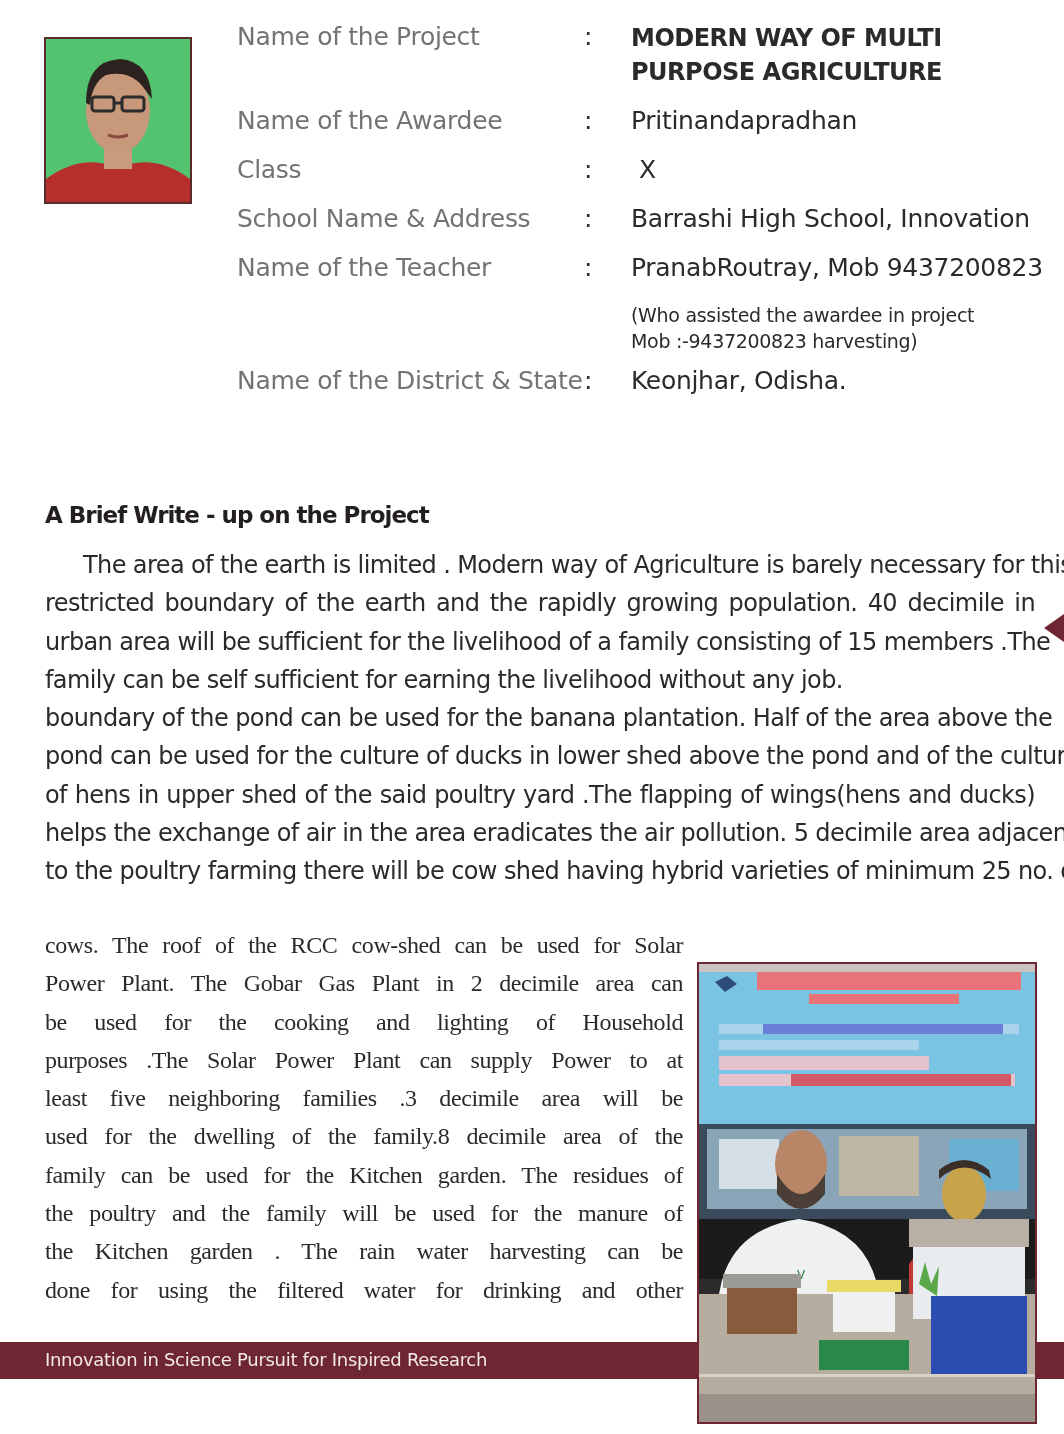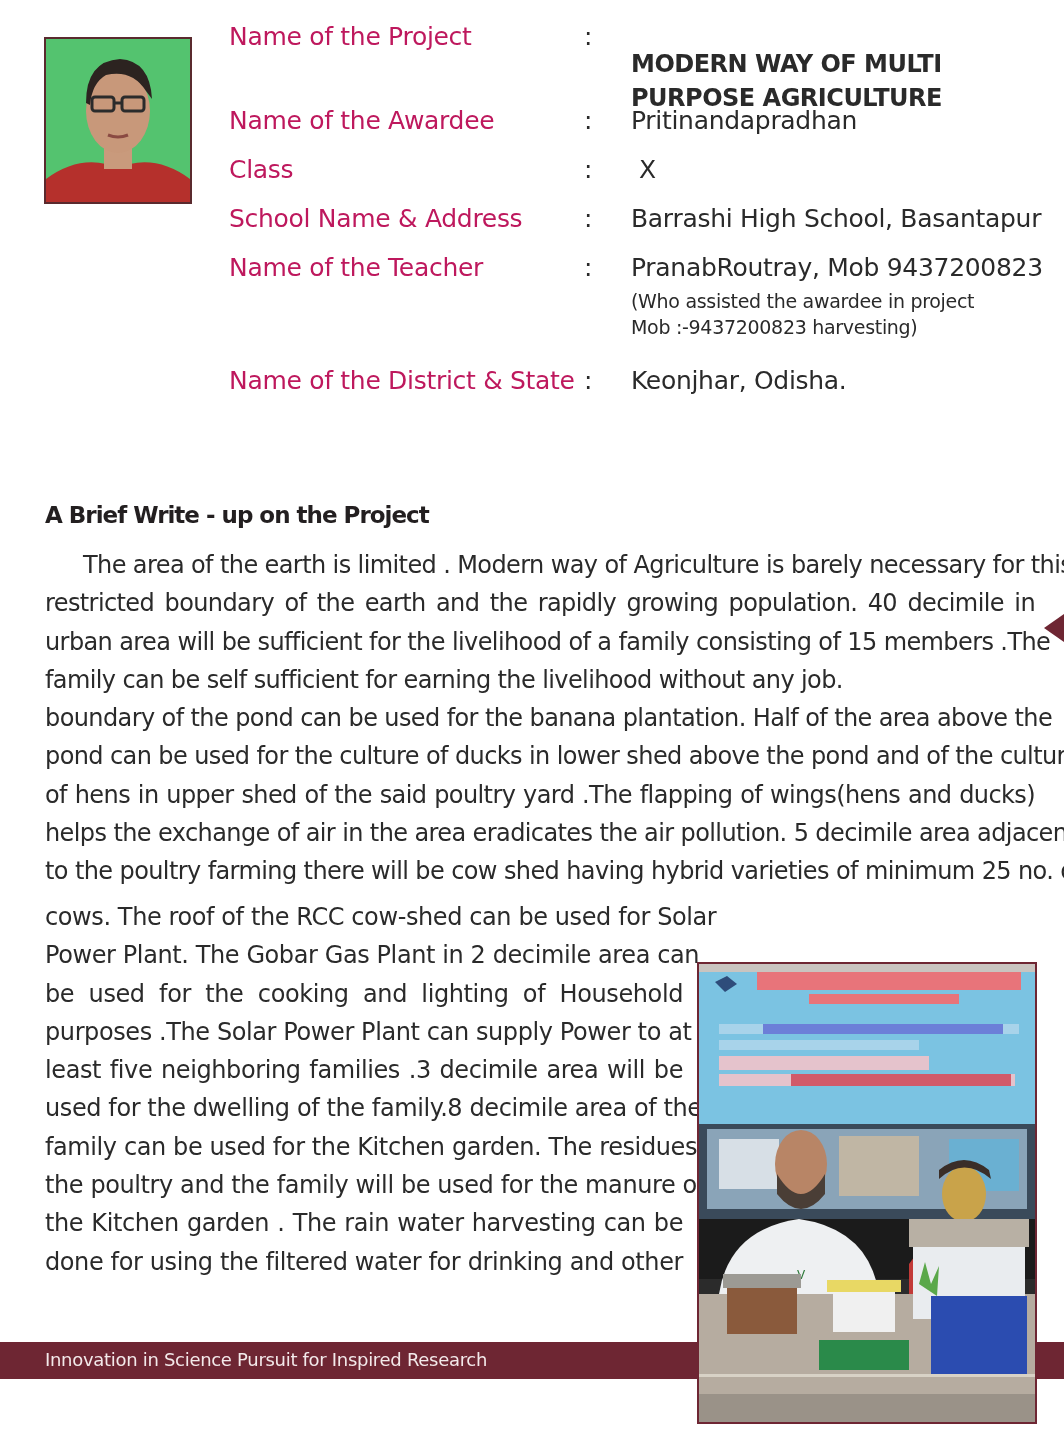--- a/index.html
+++ b/index.html
@@ -7,40 +7,40 @@
       width: 1064px; height: 1434px; position: relative; overflow: hidden;
       font-family: "DejaVu Sans", sans-serif; color: #231f20;
     }
     .portrait {
       position: absolute; left: 44px; top: 37px; width: 148px; height: 167px;
       border: 2px solid #5a2a2e; box-sizing: border-box; overflow: hidden;
       background: #4fbf6a;
     }
     .info { position: absolute; left: 0; top: 0; width: 1064px; }
     .row { position: absolute; left: 229px; font-size: 25px; line-height: 30px; letter-spacing: -0.3px; }
-    .row .lbl { position: absolute; left: 0; white-space: nowrap; color: #be185d; }
+    .row .lbl { position: absolute; left: 8px; white-space: nowrap; color: #737373; }
     .row .colon { position: absolute; left: 355px; color: #2a2a2a; }
     .row .val { position: absolute; left: 402px; white-space: nowrap; color: #2a2a2a; width: 420px; }
     .row .val.bold { font-weight: bold; font-size: 24px; line-height: 34px; white-space: normal; letter-spacing: -0.5px; }
-    .note { position: absolute; left: 631px; top: 288px; font-size: 19px; line-height: 26px; color: #2a2a2a; letter-spacing: -0.3px; }
+    .note { position: absolute; left: 631px; top: 302px; font-size: 19px; line-height: 26px; color: #2a2a2a; letter-spacing: -0.3px; }
     .brief-title {
       position: absolute; left: 45px; top: 502px; font-size: 23px; font-weight: bold;
       letter-spacing: -1px; color: #231f20;
     }
     .body-text {
       position: absolute; left: 45px; top: 546px; width: 990px;
       font-size: 24px; line-height: 38.3px; color: #2a2a2a; letter-spacing: -0.6px;
       text-align: justify;
     }
     .body-text p { margin: 0; text-indent: 38px; }
     .body-text .line { display: block; text-align: justify; text-align-last: justify; white-space: nowrap; }
     .body-text .line.last { text-align-last: left; }
     .narrow {
-      position: absolute; left: 45px; top: 898px; width: 638px;
-      font-size: 24px; line-height: 38.3px; color: #2a2a2a; letter-spacing: -0.4px;
+      position: absolute; left: 45px; top: 926px; width: 638px;
+      font-size: 24px; line-height: 38.3px; color: #2a2a2a; letter-spacing: -0.4px; font-family: Liberation Serif, serif;
     }
     .narrow .line { display: block; text-align: justify; text-align-last: justify; white-space: nowrap; }
     .side-marker {
       position: absolute; right: 0; top: 614px; width: 0; height: 0;
       border-top: 14px solid transparent; border-bottom: 14px solid transparent;
       border-right: 20px solid #6e2633;
     }
     .footer-band {
       position: absolute; left: 0; top: 1342px; width: 1064px; height: 37px;
       background: #6e2633;
@@ -67,36 +67,36 @@
     <rect x="76" y="58" width="22" height="14" rx="3" fill="none" stroke="#2b2b2b" stroke-width="3"></rect>
     <line x1="68" y1="64" x2="76" y2="64" stroke="#2b2b2b" stroke-width="3"></line>
     <path d="M62 96 Q72 100 82 96" stroke="#8a4a42" stroke-width="3" fill="none"></path>
   </svg>
 </div>
 
 <div class="info">
   <div class="row" style="top:22px;">
     <span class="lbl">Name of the Project</span>
     <span class="colon">:</span>
-    <span class="val bold" style="top:-1px;margin-top:26px;">MODERN WAY OF MULTI PURPOSE AGRICULTURE</span>
+    <span class="val bold" style="top:-1px;">MODERN WAY OF MULTI PURPOSE AGRICULTURE</span>
   </div>
   <div class="row" style="top:106px;">
     <span class="lbl">Name of the Awardee</span>
     <span class="colon">:</span>
     <span class="val">Pritinandapradhan</span>
   </div>
   <div class="row" style="top:155px;">
     <span class="lbl">Class</span>
     <span class="colon">:</span>
     <span class="val" style="left:410px;">X</span>
   </div>
   <div class="row" style="top:204px;">
     <span class="lbl">School Name &amp; Address</span>
     <span class="colon">:</span>
-    <span class="val">Barrashi High School, Basantapur</span>
+    <span class="val">Barrashi High School, Innovation</span>
   </div>
   <div class="row" style="top:253px;">
     <span class="lbl">Name of the Teacher</span>
     <span class="colon">:</span>
     <span class="val">PranabRoutray, Mob 9437200823</span>
   </div>
   <div class="note">
     <div>(Who assisted the awardee in project</div>
     <div>Mob :-9437200823 harvesting)</div>
   </div>

